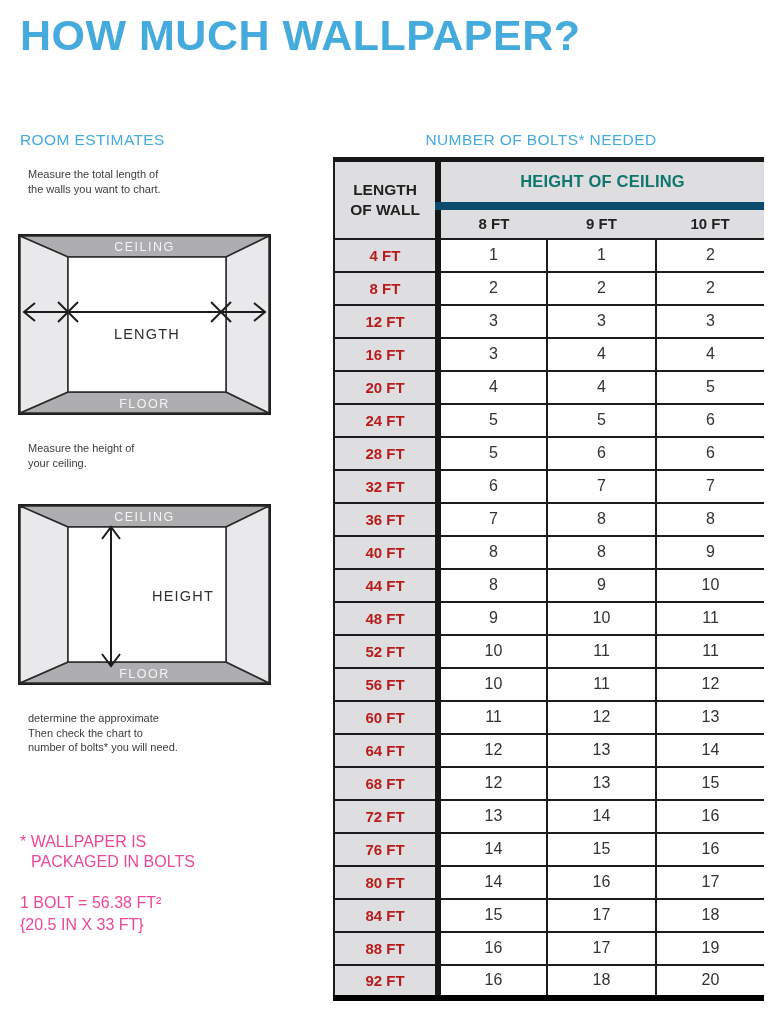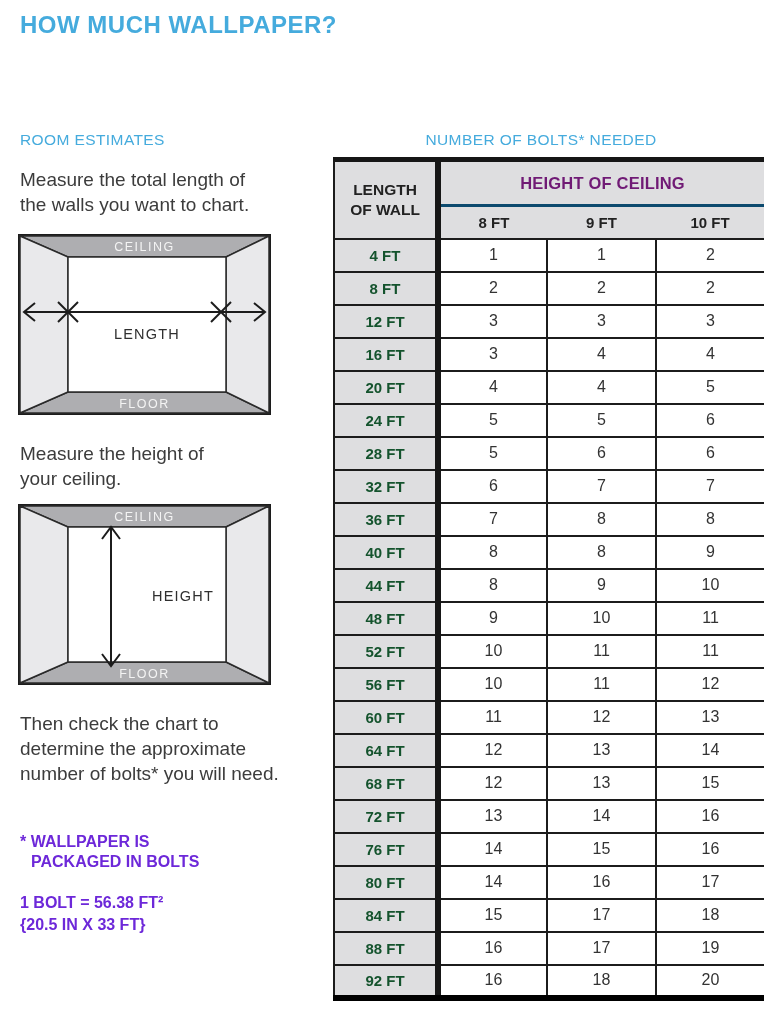--- a/index.html
+++ b/index.html
@@ -6,66 +6,66 @@
   html, body { width: 778px; height: 1024px; }
   body {
     position: relative;
     background: #ffffff;
     font-family: "Liberation Sans", sans-serif;
     color: #3a3a3a;
     overflow: hidden;
   }
   .page-title {
     position: absolute; left: 20px; top: 11px;
-    font-size: 24px; font-weight: bold; letter-spacing: 0.5px;
+    font-size: 43px; font-weight: bold; letter-spacing: 0.5px;
     color: #45abdd;
   }
   .section-title {
     font-size: 15.5px; font-weight: normal; letter-spacing: 0.4px;
     color: #45abdd;
   }
   #room-estimates-title { position: absolute; left: 20px; top: 131px; }
   #bolts-title { position: absolute; left: 326px; top: 131px; width: 430px; text-align: center; }
 
-  .para { position: absolute; left: 20px; font-size: 19px; line-height: 1.32; color: #3c3c3c; }
+  .para { position: absolute; left: 28px; font-size: 11px; line-height: 1.32; color: #3c3c3c; }
   #para-length { top: 167px; }
   #para-height { top: 441px; }
   #para-chart  { top: 711px; }
 
-  .bold-note { position: absolute; left: 20px; font-size: 16px; font-weight: bold; color: #6d28d9; line-height: 1.22; }
+  .bold-note { position: absolute; left: 20px; font-size: 16px; font-weight: normal; color: #ec4899; line-height: 1.22; }
   #footnote { top: 832px; }
   #footnote .indent { padding-left: 11px; }
   #bolt-size { top: 892px; line-height: 1.38; }
 
   .diagram { position: absolute; left: 18px; }
   #diagram-length { top: 234px; }
   #diagram-height { top: 504px; }
 
   
   .bolts-table-wrap { position: absolute; left: 333px; top: 157px; }
   table { border-collapse: collapse; table-layout: fixed; width: 430px; border-top: 5px solid #161616; }
   col.c1 { width: 104px; } col.c2 { width: 109px; } col.c3 { width: 109px; } col.c4 { width: 108px; }
   th, td { text-align: center; vertical-align: middle; }
   .corner-cell {
     background: #dedee0; border-left: 2px solid #1c1c1c; border-right: 6px solid #161616;
     border-bottom: 2px solid #1c1c1c; font-size: 15.5px; font-weight: bold; color: #222;
     line-height: 1.25;
   }
   .group-header {
-    background: #dedee0; border-bottom: 3px solid #0c4a6e;
-    font-size: 16.5px; font-weight: bold; color: #701a75; height: 46px; letter-spacing: 0.2px;
+    background: #dedee0; border-bottom: 8px solid #0c4a6e;
+    font-size: 16.5px; font-weight: bold; color: #0f766e; height: 46px; letter-spacing: 0.2px;
   }
   .sub-header {
     background: #dedee0; border-bottom: 2px solid #1c1c1c;
     font-size: 15px; font-weight: bold; color: #222; height: 33px;
   }
   tbody th {
     background: #dedee0; border-left: 2px solid #1c1c1c; border-right: 6px solid #161616;
     border-top: 2px solid #1c1c1c; border-bottom: 2px solid #1c1c1c;
-    font-size: 15px; font-weight: bold; color: #14532d; height: 33px;
+    font-size: 15px; font-weight: bold; color: #b91c1c; height: 33px;
   }
   tbody td {
     background: #ffffff; border-top: 2px solid #1c1c1c; border-bottom: 2px solid #1c1c1c;
     font-size: 16px; color: #333; height: 33px;
   }
   tbody td + td { border-left: 2px solid #1c1c1c; }
   tbody tr:last-child th, tbody tr:last-child td { border-bottom: 6px solid #000000; }
 
   
   .svg-band-label { font-family: "Liberation Sans", sans-serif; font-size: 12.5px; letter-spacing: 1.5px; fill: #f4f4f4; }
@@ -121,22 +121,22 @@
   <text x="126.5" y="174" text-anchor="middle" class="svg-band-label">FLOOR</text>
   <g stroke="#1c1c1c" stroke-width="2" fill="none">
     <line x1="93" y1="23" x2="93" y2="162"></line>
     <polyline points="84,35 93,23 102,35"></polyline>
     <polyline points="84,150 93,162 102,150"></polyline>
   </g>
   <text x="134" y="97" text-anchor="start" class="svg-dim-label">HEIGHT</text>
 </svg>
 
 <div id="para-chart" class="para">
+  <div>determine the approximate</div>
   <div>Then check the chart to</div>
-  <div>determine the approximate</div>
   <div>number of bolts* you will need.</div>
 </div>
 
 <div id="footnote" class="bold-note">
   <div>* WALLPAPER IS</div>
   <div class="indent">PACKAGED IN BOLTS</div>
 </div>
 
 <div id="bolt-size" class="bold-note">
   <div>1 BOLT = 56.38 FT²</div>

